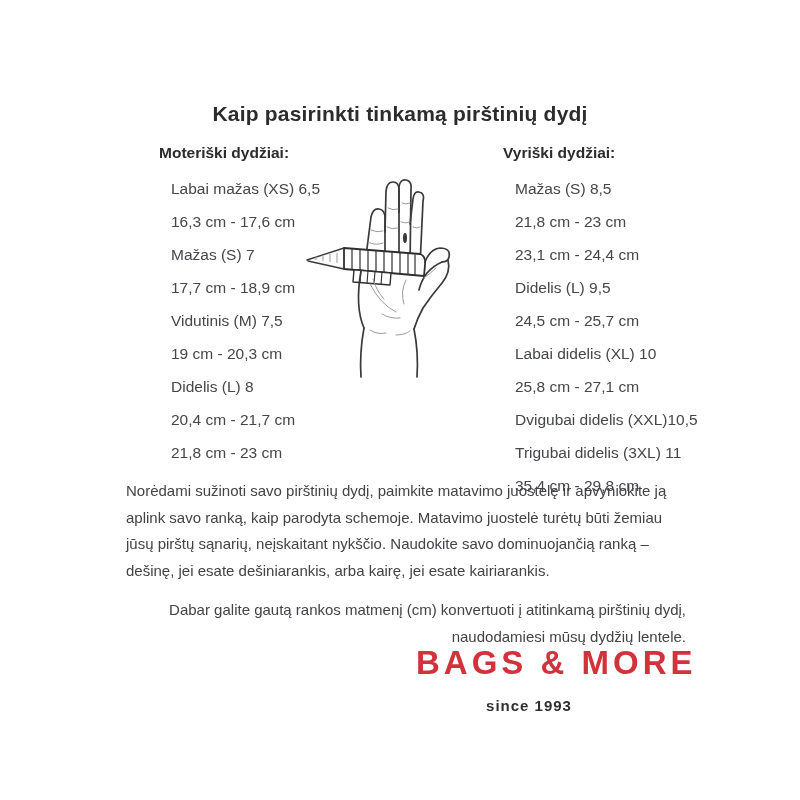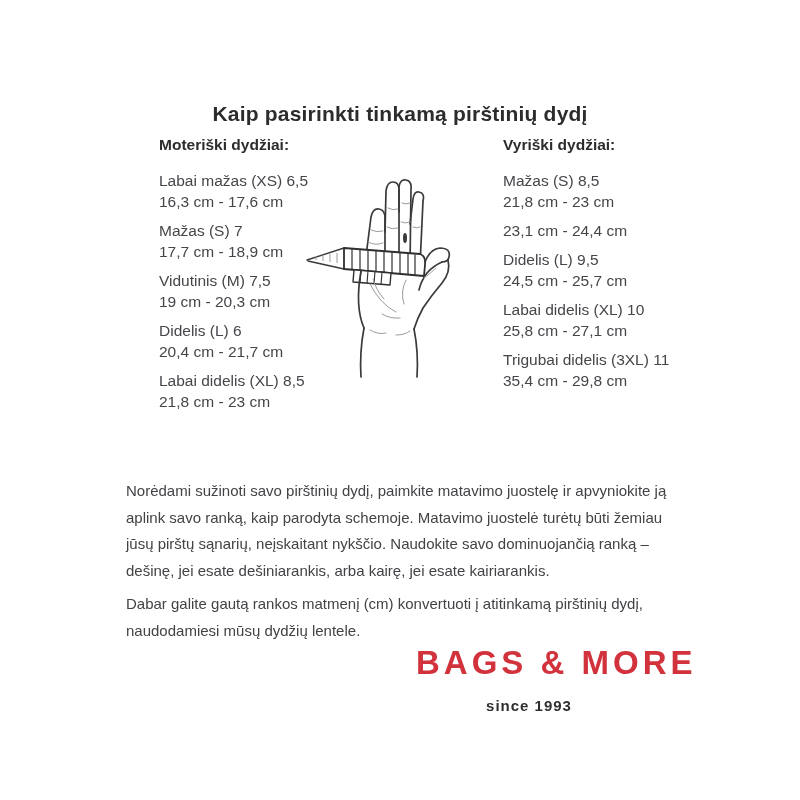--- a/index.html
+++ b/index.html
@@ -14,38 +14,38 @@
     position:absolute;top:88px;left:0;width:800px;
     text-align:center;
     font-size:21px;font-weight:700;color:#2c2c2e;
     letter-spacing:0.2px;
   }
   .size-col{position:absolute;top:136px;width:230px;}
   #women-col{left:159px;}
   #men-col{left:503px;}
   .col-heading{
     font-size:15.5px;font-weight:700;color:#2c2c2e;
-    line-height:18px;margin:0 0 16px 0;
+    line-height:18px;margin:8px 0 16px 0;
   }
   .size-entry{margin:0 0 8px 0;}
   .size-label,.size-range{
     font-size:15.5px;color:#45464a;line-height:21px;
-    margin:0;white-space:nowrap;
+    margin:12px;white-space:nowrap;
   }
   .hand-illustration{
     position:absolute;left:298px;top:172px;width:200px;height:213px;
   }
   .paragraphs{
     position:absolute;left:126px;top:478px;width:560px;
   }
   .paragraphs p{
     margin:0;
     font-size:15px;line-height:26.5px;color:#434347;
   }
-  .paragraphs p + p{margin-top:7px;}
+  .paragraphs p + p{margin-top:13px;text-align:right;}
   .logo-block{
     position:absolute;left:399px;top:629px;width:260px;
     text-align:center;
   }
   .logo-text{
     font-size:33px;font-weight:700;letter-spacing:4px;
     line-height:34px;margin:17px;white-space:nowrap;
   }
   .logo-tagline{
     font-size:15px;font-weight:700;color:#2f2f31;
@@ -72,26 +72,25 @@
           <p class="size-label">Mažas (S) 7</p>
           <p class="size-range">17,7 cm - 18,9 cm</p>
         </div>
 
         <div class="size-entry">
           <p class="size-label">Vidutinis (M) 7,5</p>
           <p class="size-range">19 cm - 20,3 cm</p>
         </div>
 
         <div class="size-entry">
-          <p class="size-label">Didelis (L) 6</p>
+          <p class="size-label">Didelis (L) 8</p>
           <p class="size-range">20,4 cm - 21,7 cm</p>
         </div>
 
         <div class="size-entry">
-          <p class="size-label">Labai didelis (XL) 8,5</p>
           <p class="size-range">21,8 cm - 23 cm</p>
         </div>
       </div>
   </div>
 
   <div class="size-col" id="men-col">
     <h2 class="col-heading">Vyriški dydžiai:</h2>
     <div>
 
         <div class="size-entry">
@@ -107,20 +106,21 @@
           <p class="size-label">Didelis (L) 9,5</p>
           <p class="size-range">24,5 cm - 25,7 cm</p>
         </div>
 
         <div class="size-entry">
           <p class="size-label">Labai didelis (XL) 10</p>
           <p class="size-range">25,8 cm - 27,1 cm</p>
         </div>
 
         <div class="size-entry">
+          <p class="size-label">Dvigubai didelis (XXL)10,5</p>
         </div>
 
         <div class="size-entry">
           <p class="size-label">Trigubai didelis (3XL) 11</p>
           <p class="size-range">35,4 cm - 29,8 cm</p>
         </div>
       </div>
   </div>
 
   <svg class="hand-illustration" viewBox="0 0 200 213" xmlns="http://www.w3.org/2000/svg" aria-hidden="true">

